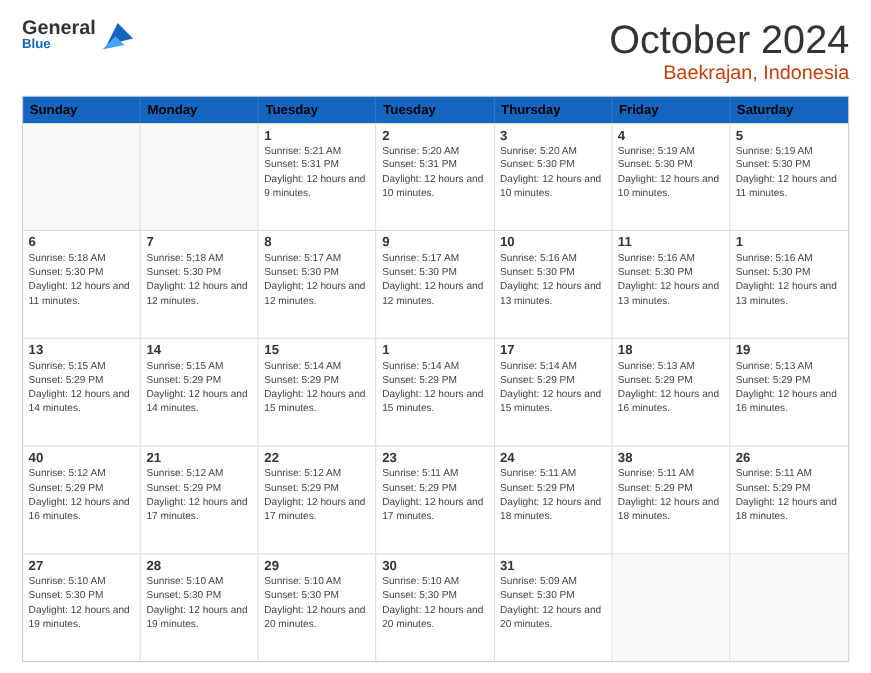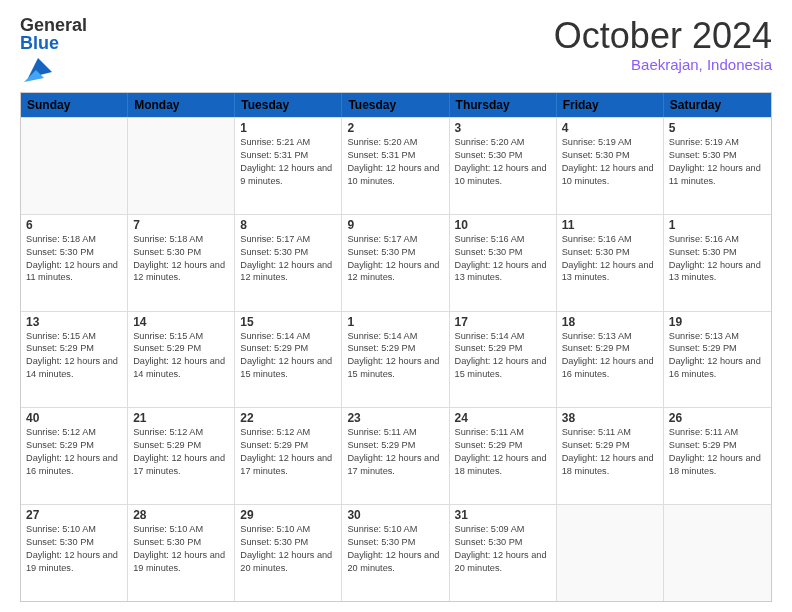--- a/index.html
+++ b/index.html
@@ -18,55 +18,55 @@
       flex-direction: column;
     }
     .header {
       display: flex;
       justify-content: space-between;
       align-items: flex-start;
       margin-bottom: 10px;
     }
     .logo {
       display: flex;
+      align-items: center;
       gap: 2px;
-      flex-direction: column;
     }
     .logo-text {
       display: flex;
       flex-direction: column;
       line-height: 1;
     }
     .logo-general {
       font-size: 18px;
       font-weight: bold;
       color: #333;
     }
     .logo-blue {
-      font-size: 18px;
+      font-size: 12px;
       font-weight: bold;
       color: #1565c0;
     }
     .logo-icon {
       width: 28px;
       height: 28px;
       margin-left: 4px;
     }
     .title-block {
       text-align: right;
     }
     .month-title {
       font-size: 36px;
       font-weight: normal;
       color: #333;
       line-height: 1.1;
     }
     .location {
-      font-size: 15px;
-      color: #8b5cf6;
+      font-size: 18px;
+      color: #c2410c;
     }
     .calendar {
       flex: 1;
       display: flex;
       flex-direction: column;
       border: 1px solid #ccc;
     }
     .cal-header {
       display: grid;
       grid-template-columns: repeat(7, 1fr);

